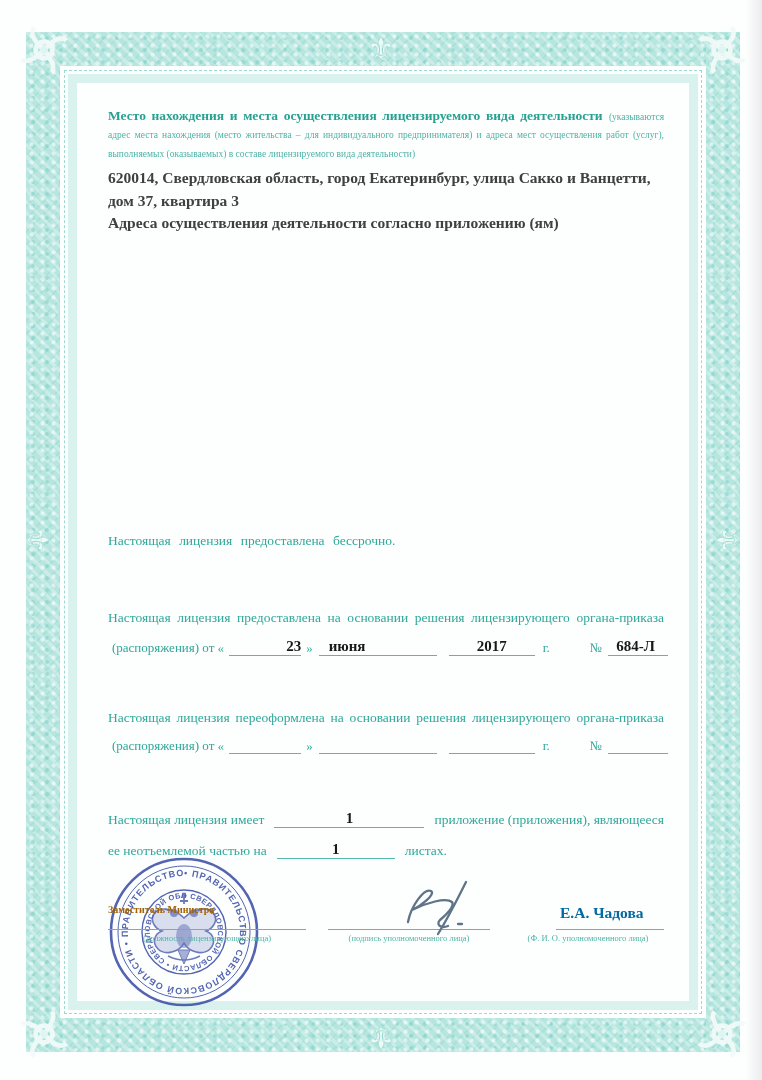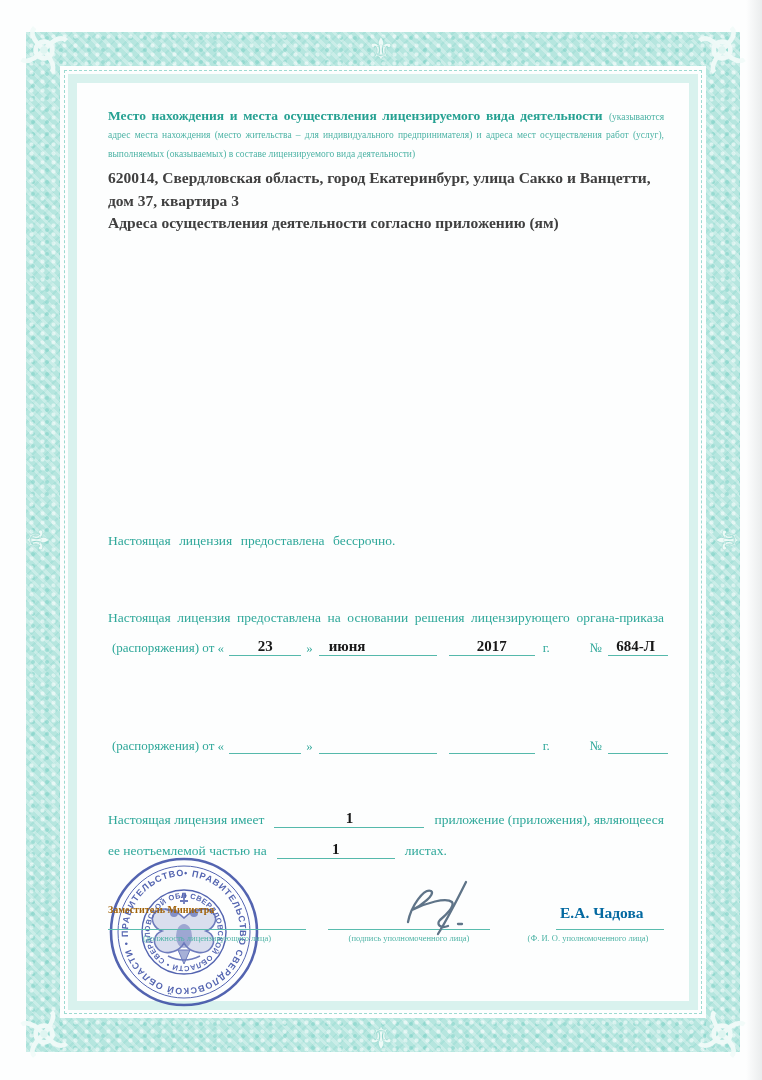--- a/index.html
+++ b/index.html
@@ -58,21 +58,21 @@
   .granted-line  { top:610px; }
   .reissued-line { top:710px; }
 
   .fill-row { position:absolute; left:4px; width:556px; display:flex; align-items:flex-end;
     font-size:13px; color:#2fa89a; }
   .row-granted  { top:638px; }
   .row-reissued { top:738px; }
   .lbl { white-space:nowrap; }
   .fld { display:inline-block; border-bottom:1px solid #55b9ab; font-weight:bold;
     color:#181818; font-size:15px; line-height:1.15; text-align:center; }
-  .fld-day   { width:72px;  margin:0 5px; }
+  .fld-day   { width:72px;  margin:0 5px;text-align:right; }
   .fld-month { width:118px; margin:0 12px 0 6px; text-align:left; padding-left:10px; }
   .fld-year  { width:86px;  margin-right:8px; }
   .gap-num   { width:40px; }
   .fld-num   { flex:1; margin-left:6px; text-align:left; padding-left:8px; }
 
   .annex-row { position:absolute; left:0; width:556px; display:flex; align-items:flex-end;
     font-size:13.5px; color:#2fa89a; }
   .annex-1 { top:810px; }
   .annex-2 { top:841px; }
   .fld-annex  { width:188px; margin:0 10px; }
@@ -161,20 +161,21 @@
       <span class="fld fld-day">23</span>
       <span class="lbl">»</span>
       <span class="fld fld-month">июня</span>
       <span class="fld fld-year">2017</span>
       <span class="lbl">г.</span>
       <span class="gap-num"></span>
       <span class="lbl">№</span>
       <span class="fld fld-num">684-Л</span>
     </div>
 
+    <p class="teal-line just reissued-line">Настоящая лицензия переоформлена на основании решения лицензирующего органа-приказа</p>
     <div class="fill-row row-reissued">
       <span class="lbl">(распоряжения)  от «</span>
       <span class="fld fld-day"></span>
       <span class="lbl">»</span>
       <span class="fld fld-month"></span>
       <span class="fld fld-year"></span>
       <span class="lbl">г.</span>
       <span class="gap-num"></span>
       <span class="lbl">№</span>
       <span class="fld fld-num"></span>

